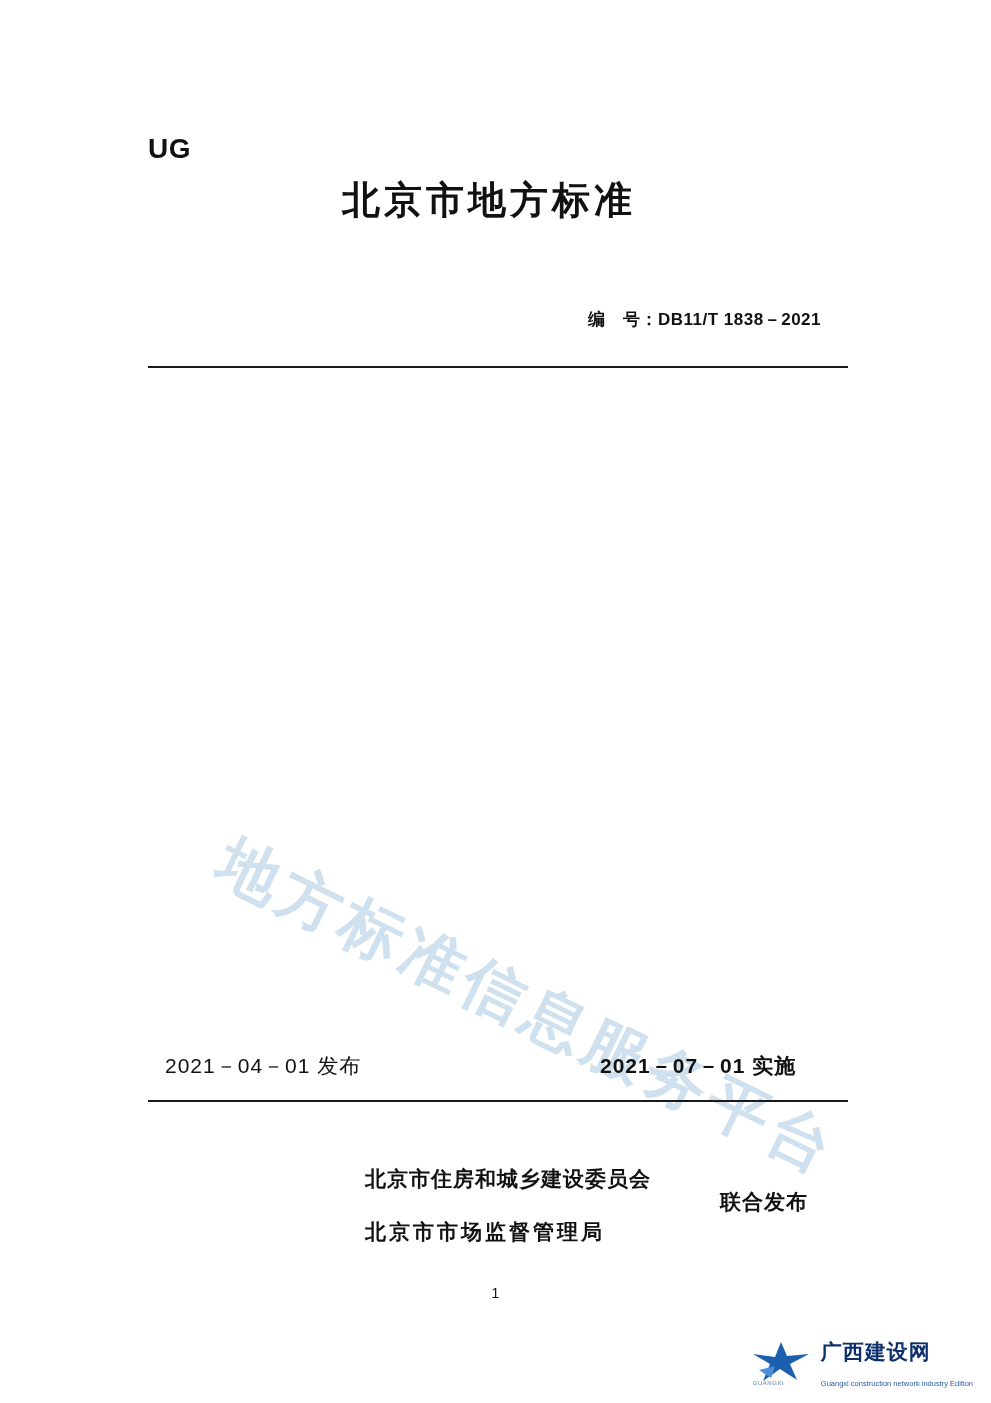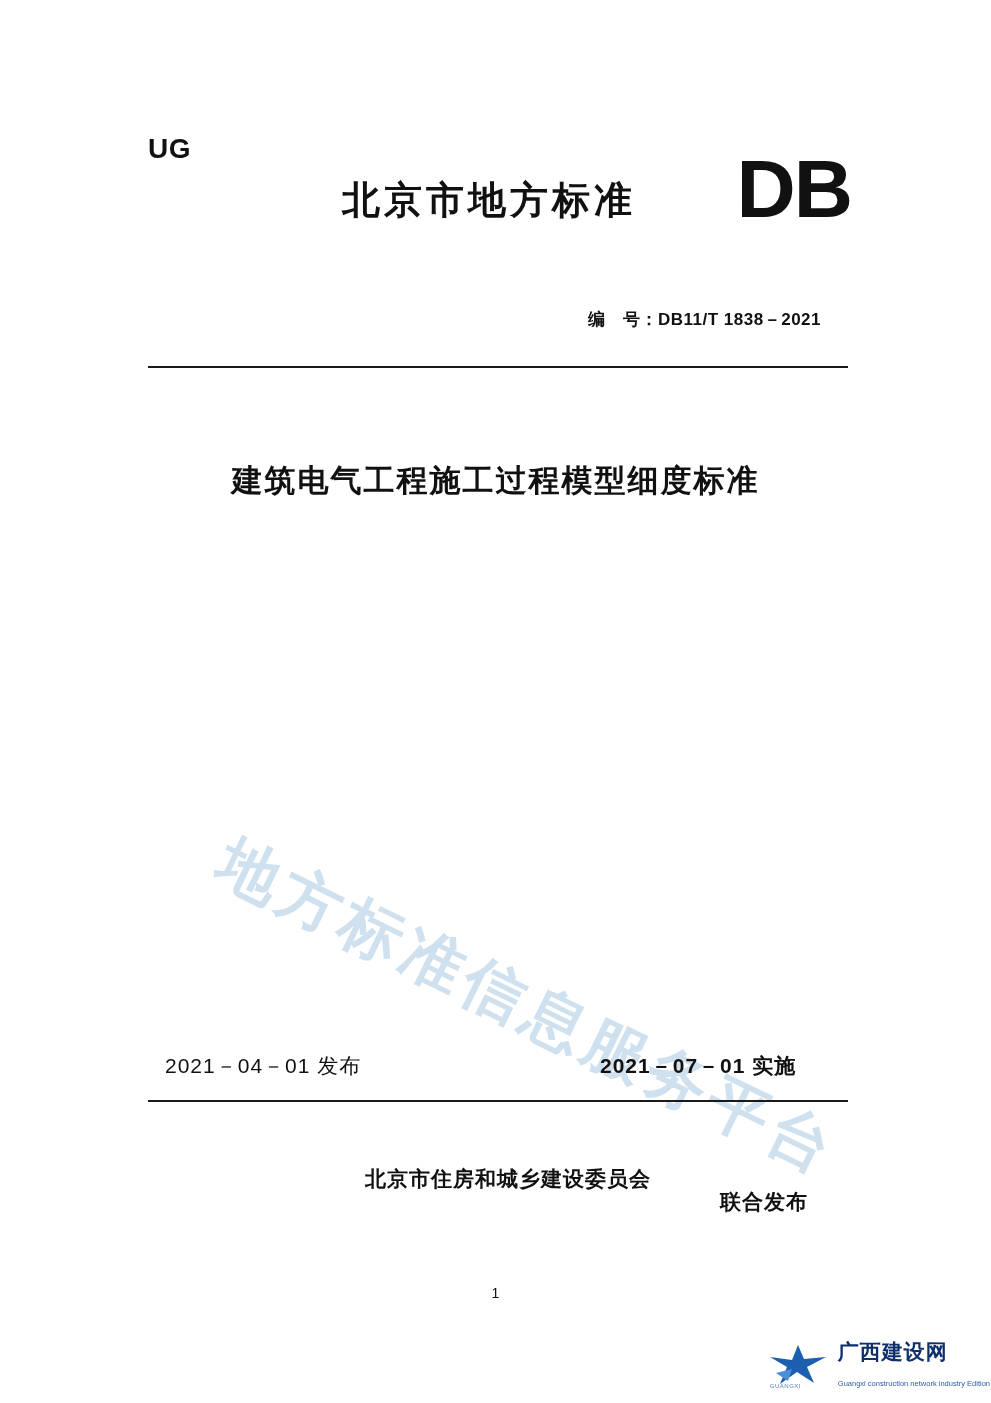--- a/index.html
+++ b/index.html
@@ -162,24 +162,23 @@
     font-weight: bold;
     color: #cfe0ee;
     letter-spacing: 6px;
     white-space: nowrap;
     pointer-events: none;
   }
 
   
   .corner-logo {
     position: absolute;
-    right: 1px;
+    right: 18px;
     bottom: 14px;
     display: flex;
-    align-items: center;
     gap: 8px;
   }
   .corner-logo .star-wrap {
     width: 62px;
     height: 44px;
     position: relative;
   }
   .corner-logo .star-wrap svg { display: block; }
   .corner-logo .logo-text {
     display: flex;
@@ -209,39 +208,38 @@
 </style>
 </head>
 <body>
 
 <div class="page">
 
   <div class="ug-mark">UG</div>
 
   <div class="std-title-cn">北京市地方标准</div>
 
-  <div class="db-logo">DB</div>
 
   <div class="std-number">编　号：DB11/T 1838－2021</div>
 
   <div class="rule-top"></div>
 
-  <div class="doc-title-cn">建筑电气工程施工过程模型细度标准</div>
 
 
   <div class="watermark">地方标准信息服务平台</div>
 
   <div class="date-issue">2021－04－01 发布</div>
 
   <div class="date-effect">2021－07－01 实施</div>
 
   <div class="rule-bottom"></div>
 
   <div class="publisher-1">北京市住房和城乡建设委员会</div>
 
+  <div class="publisher-2">北京市市场监督管理局</div>
 
   <div class="joint-publish">联合发布</div>
 
   <div class="page-number">1</div>
 
   <div class="corner-logo">
     <span class="star-wrap">
       <svg width="62" height="44" viewBox="0 0 62 44">
         <polygon points="30,2 36,16 58,14 39,24 46,40 29,29 12,41 19,24 2,14 24,17" fill="#1b5fae"></polygon>
         <polygon points="8,30 24,26 20,38" fill="#4a8fd8"></polygon>

